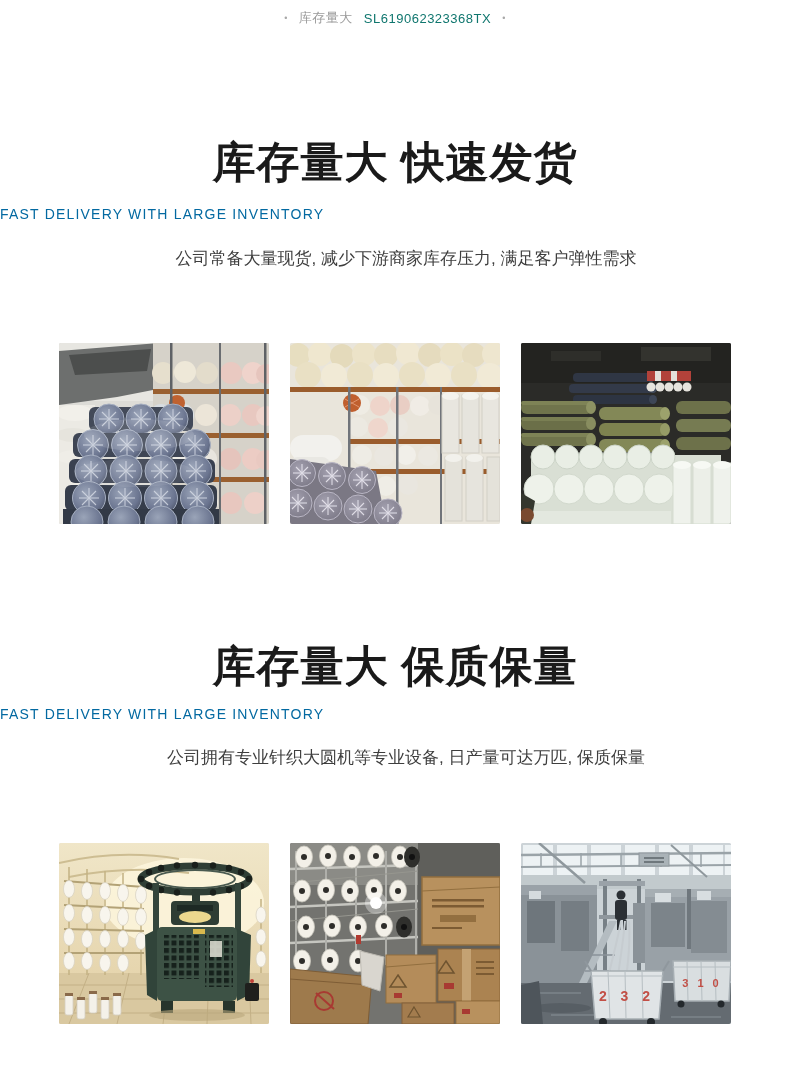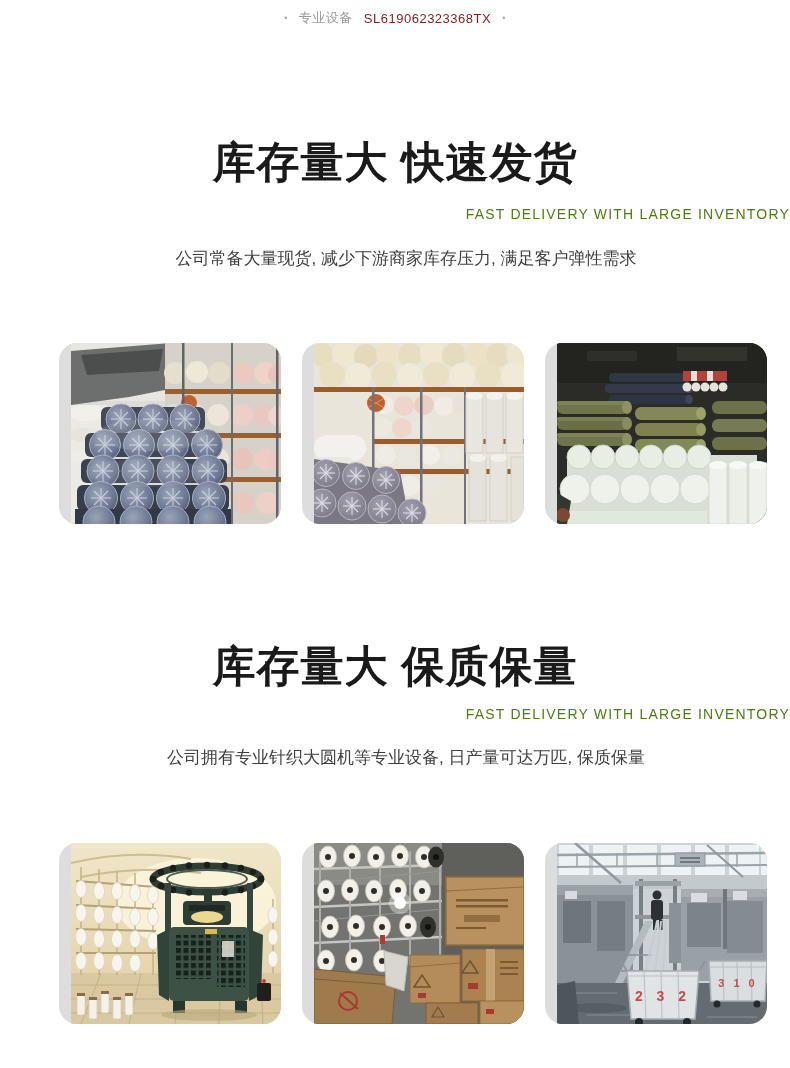--- a/index.html
+++ b/index.html
@@ -1,44 +1,44 @@
 <!DOCTYPE html>
 <html><head>
 <meta charset="utf-8">
 <style>
   html,body{margin:0;padding:0;background:#ffffff;}
   body{font-family:"Liberation Sans","DejaVu Sans",sans-serif;}
   .page{position:relative;width:790px;height:1068px;margin:0 auto;background:#ffffff;overflow:hidden;}
   .cert-line{position:absolute;top:9px;left:0;width:100%;display:flex;justify-content:center;align-items:center;gap:11px;color:#9b9b9b;font-size:13px;letter-spacing:0.5px;}
   .cert-line .dot{font-size:9px;color:#a8a8a8;line-height:1;}
   .cert-line .cert-label{color:#9b9b9b;}
-  .cert-line .cert-number{color:#7f1d1d;}
+  .cert-line .cert-number{color:#0f766e;}
   .section-title{position:absolute;left:0;width:100%;text-align:center;font-size:43px;line-height:50px;font-weight:700;color:#1a1a1a;letter-spacing:1px;margin:0;}
-  .section-subtitle{position:absolute;left:0;width:100%;text-align:right;font-size:14px;line-height:16px;color:#4d7c0f;letter-spacing:1.2px;}
+  .section-subtitle{position:absolute;left:0;width:100%;text-align:left;font-size:14px;line-height:16px;color:#0369a1;letter-spacing:1.2px;}
   .section-desc{position:absolute;left:0;width:100%;text-align:center;font-size:17px;line-height:22px;color:#3e3e3e;margin:11px;}
   .title-1{top:137px;}
   .subtitle-1{top:206px;}
   .desc-1{top:237px;}
   .row-1{top:343px;}
   .title-2{top:641px;}
   .subtitle-2{top:706px;}
   .desc-2{top:736px;}
   .row-2{top:843px;}
   .photo-row{position:absolute;left:59px;display:flex;gap:21px;}
-  .photo{width:210px;height:181px;border-radius:18px;overflow:hidden;margin:0;background:#ddd;flex:0 0 auto;padding-left:12px;}
+  .photo{width:210px;height:181px;border-radius:2px;overflow:hidden;margin:0;background:#ddd;flex:0 0 auto;}
   .photo svg{display:block;width:210px;height:181px;}
 </style>
 </head>
 <body>
 
 <div class="page">
 
   <div class="cert-line">
     <span class="dot">•</span>
-    <span class="cert-label">专业设备</span>
+    <span class="cert-label">库存量大</span>
     <span class="cert-number">SL619062323368TX</span>
     <span class="dot">•</span>
   </div>
 
   <section>
     <h2 class="section-title title-1">库存量大 快速发货</h2>
     <div class="section-subtitle subtitle-1">FAST DELIVERY WITH LARGE INVENTORY</div>
     <p class="section-desc desc-1">公司常备大量现货, 减少下游商家库存压力, 满足客户弹性需求</p>
 
     <div class="photo-row row-1">

